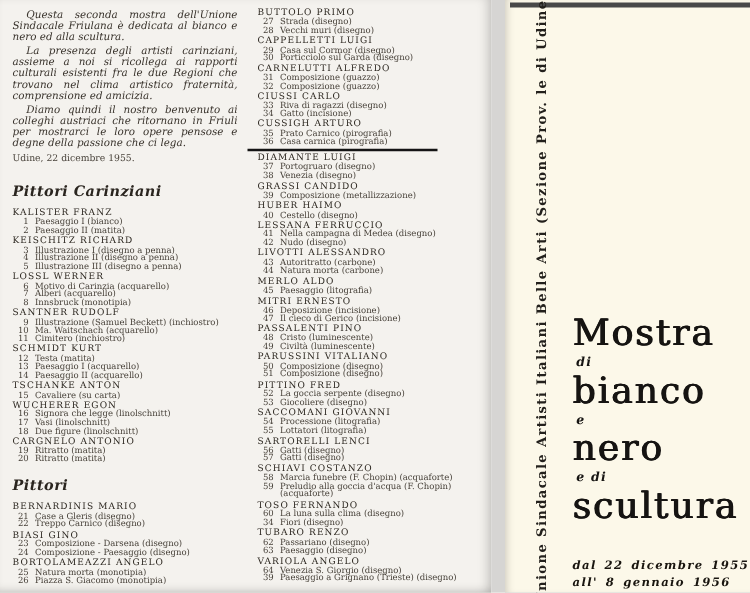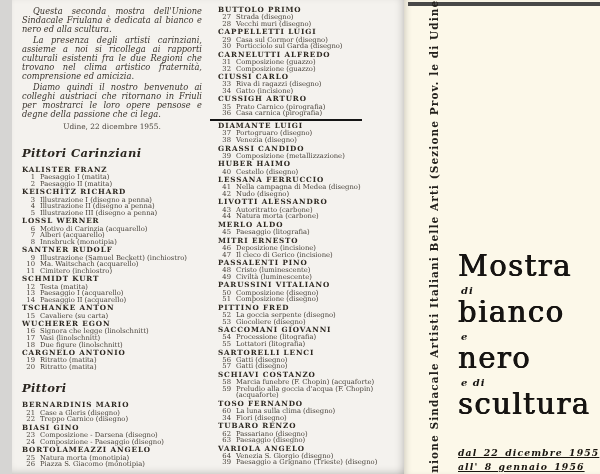--- a/index.html
+++ b/index.html
@@ -4,41 +4,41 @@
 <style>
   html,body{margin:0;padding:0;}
   body{
     width:600px;height:474px;overflow:hidden;position:relative;
     background:#d6d5d3;
     font-family:"DejaVu Serif", serif;
     -webkit-font-smoothing:antialiased;
   }
   
   .left-page{
-    position:absolute;left:12px;top:0;width:393px;height:474px;
+    position:absolute;left:0;top:0;width:393px;height:474px;
     background:#f4f2ee;
     box-shadow:inset -7px 0 9px -5px rgba(0,0,0,.22), inset 0 -6px 8px -5px rgba(0,0,0,.18);
   }
   .col1{position:absolute;left:10px;top:7px;width:180px;}
   .col2{position:absolute;left:206px;top:5px;width:182px;}
 
   .intro p{
     margin:0 0 2px 0;font-style:italic;font-size:8.3px;line-height:9px;
     text-align:justify;text-indent:11px;color:#39332c;
   }
-  .dateline{font-size:7.4px;color:#4a443c;margin-top:3px;text-align:center;}
+  .dateline{font-size:7.4px;color:#4a443c;margin-top:3px;}
 
   .section-heading{
     font-style:italic;font-weight:bold;font-size:11.5px;letter-spacing:.4px;
     color:#2a251f;margin:15px 0 7px 0;
   }
   .col1 .section-heading.second{margin-top:11px;}
 
   .artist-name{
-    font-size:7.2px;font-weight:bold;letter-spacing:.9px;color:#2e2922;
+    font-size:7.2px;font-weight:normal;letter-spacing:.9px;color:#2e2922;
     margin:1.9px 0 .4px 0;line-height:6.9px;white-space:nowrap;
   }
   .work-row{display:flex;font-size:6.8px;line-height:6.6px;color:#453f37;}
   .work-num{flex:none;width:13px;text-align:right;margin-right:5px;}
   .work-title{flex:1;}
   .heavy-rule{height:2.6px;background:#141414;width:152px;margin:1.8px 0 1.2px -8px;}
 
   
   .right-page{
     position:absolute;left:404px;top:0;width:196px;height:474px;
@@ -58,42 +58,42 @@
     font-size:29px;line-height:30px;font-weight:normal;letter-spacing:1.5px;
     text-shadow:.6px 0 0 currentColor, -.3px 0 0 currentColor;
   }
   .t-small{
     font-size:10px;line-height:9px;font-weight:bold;font-style:italic;
     margin:5px 0 2px 3px;letter-spacing:1px;
   }
   .dates-block{position:absolute;left:54px;top:446px;width:142px;color:#19150f;}
   .date-line{
     font-size:9.3px;line-height:13.5px;font-weight:bold;font-style:italic;
-    letter-spacing:1.1px;word-spacing:2px;white-space:nowrap;text-decoration:underline;
+    letter-spacing:1.1px;word-spacing:2px;white-space:nowrap;
   }
 </style>
 </head>
 <body>
 
 <div class="left-page">
 
   <div class="col1">
     <div class="intro">
       <p>Questa seconda mostra dell'Unione Sindacale Friulana è dedicata al bianco e nero ed alla scultura.</p>
       <p>La presenza degli artisti carinziani, assieme a noi si ricollega ai rapporti culturali esistenti fra le due Regioni che trovano nel clima artistico fraternità, comprensione ed amicizia.</p>
       <p>Diamo quindi il nostro benvenuto ai colleghi austriaci che ritornano in Friuli per mostrarci le loro opere pensose e degne della passione che ci lega.</p>
       <div class="dateline">Udine, 22 dicembre 1955.</div>
     </div>
 
     <div class="section-heading">Pittori Carinziani</div>
     <div>
         <div class="artist-name">KALISTER FRANZ</div>
         <div class="work-row">
           <span class="work-num">1</span>
-          <span class="work-title">Paesaggio I (matita)</span>
+          <span class="work-title">Paesaggio I (bianco)</span>
         </div>
         <div class="work-row">
           <span class="work-num">2</span>
           <span class="work-title">Paesaggio II (matita)</span>
         </div>
         <div class="artist-name">KEISCHITZ RICHARD</div>
         <div class="work-row">
           <span class="work-num">3</span>
           <span class="work-title">Illustrazione I (disegno a penna)</span>
         </div>

